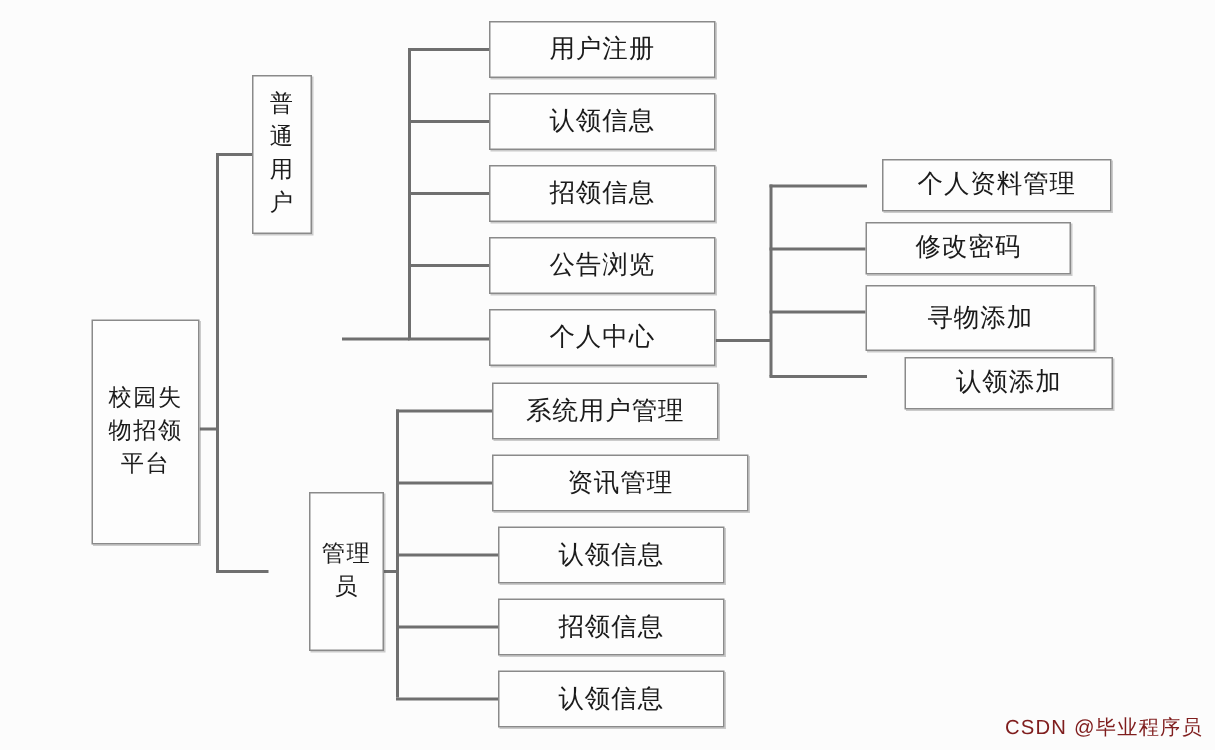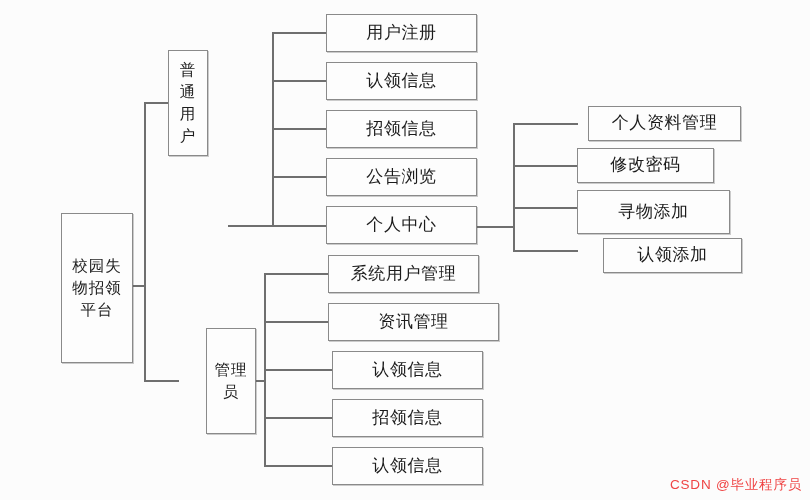--- a/index.html
+++ b/index.html
@@ -53,21 +53,21 @@
   }
   .edge.v {
     width: 1.6px;
   }
   #watermark {
     position: absolute;
     right: 8px;
     bottom: 6px;
     font-family: "Liberation Sans", "DejaVu Sans", sans-serif;
     font-size: 13.5px;
-    color: #ef4444;
+    color: #7f1d1d;
     letter-spacing: 0.8px;
     user-select: none;
     margin-left: 16px;
   }
 </style>
 </head>
 <body>
 
 <div id="diagram-root">
 

